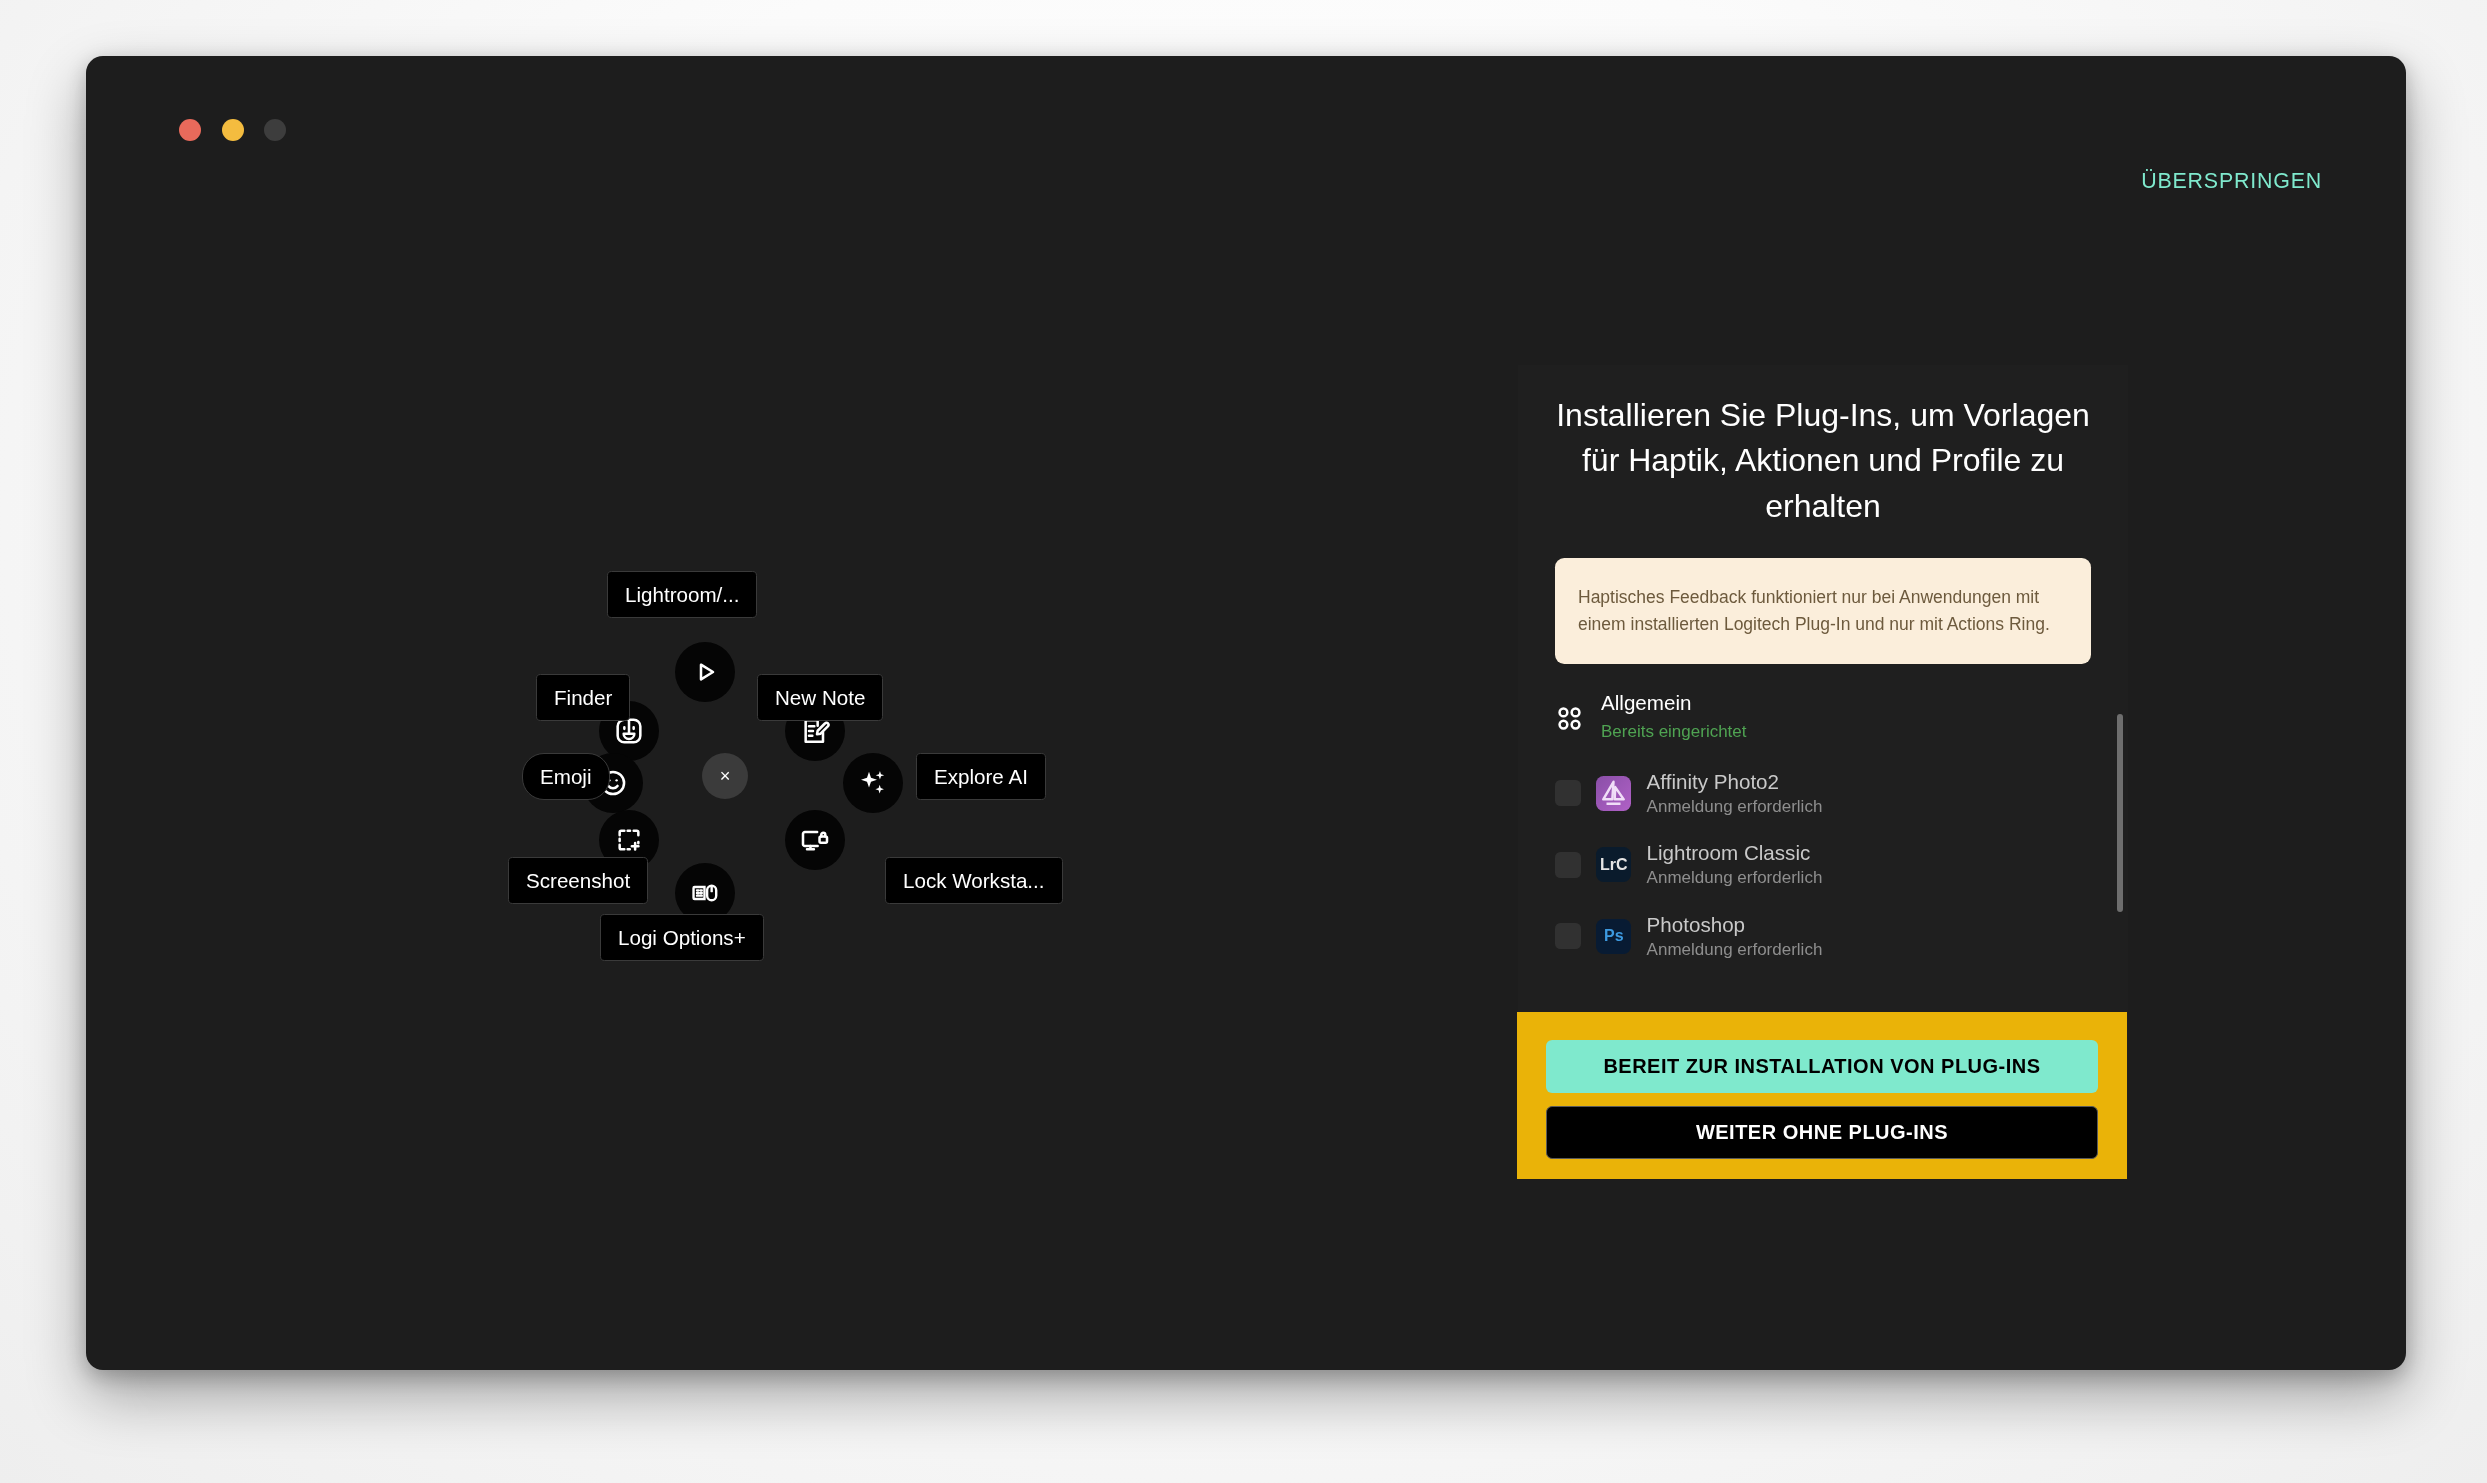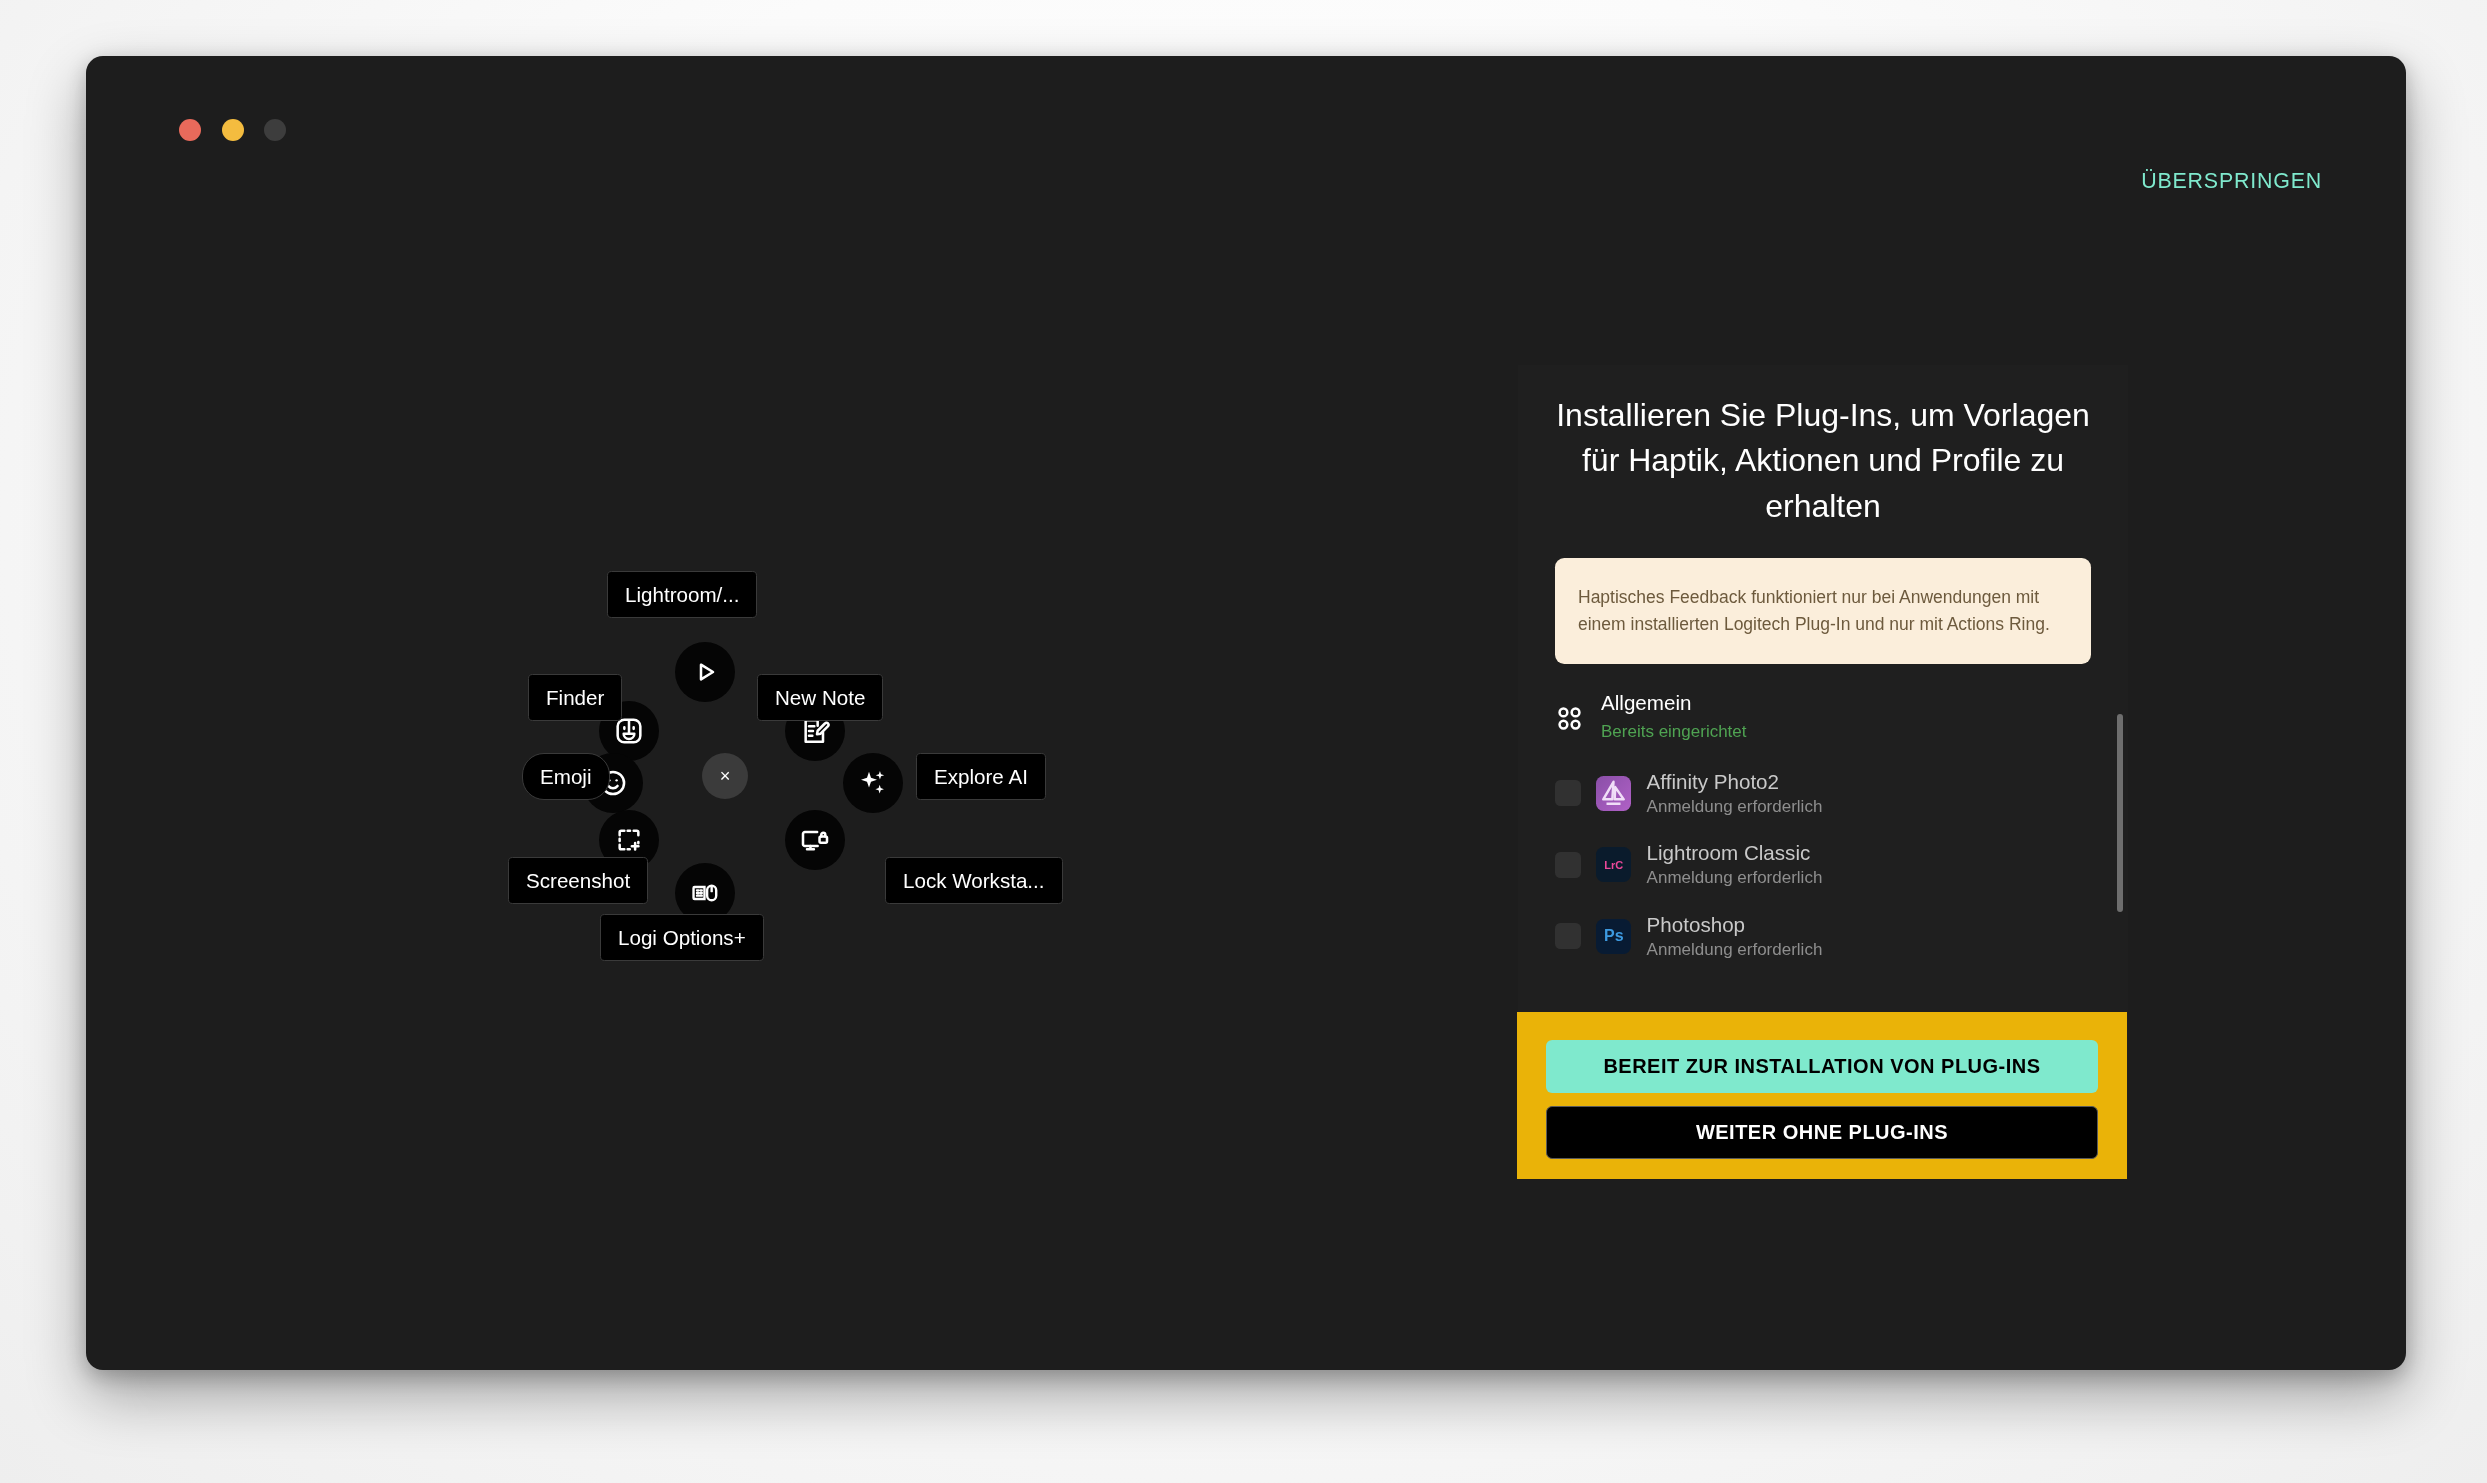--- a/index.html
+++ b/index.html
@@ -133,21 +133,21 @@
   }
   .app-icon {
     width: 35px; height: 35px;
     border-radius: 7.6px;
     flex: none;
     display: flex; align-items: center; justify-content: center;
     font-size: 17px; font-weight: bold;
     overflow: hidden;
   }
   .app-icon.affinity { background: linear-gradient(135deg,#8a4fa8,#b061c6); }
-  .app-icon.lrc { background: #0a1b2c; color: #ec4899; font-size: 11px; }
+  .app-icon.lrc { background: #0a1b2c; color: #e5e5e5; font-size: 16px; }
   .app-icon.ps { background: #081b33; color: #3d9ae0; font-size: 16px; }
   .row-text { display: flex; flex-direction: column; gap: 3.1px; }
   .row-name { color: #c9c9c9; font-size: 20.6px; }
   .row-sub { color: #8e8e8e; font-size: 17px; }
 
   #list-scrollbar {
     position: absolute;
     right: 4.6px; top: 24.4px;
     width: 6.9px; height: 198px;
     background: #6e6e6e;
@@ -207,21 +207,21 @@
       </svg>
     </div>
     <div class="ring-label" style="left:187px; top:103px;">Lightroom/...</div>
 
     <div class="ring-icon" style="left:179px; top:233px;">
       <svg viewBox="0 0 24 24" fill="none" stroke="#fff" stroke-width="1.9" stroke-linecap="round" stroke-linejoin="round">
         <rect x="3.5" y="3.5" width="17" height="17" rx="5"></rect>
         <path d="M8.5 9.2v1.2M15.5 9.2v1.2M12 4.5v9.5M8 14h8a4 4 0 0 1-8 0z"></path>
       </svg>
     </div>
-    <div class="ring-label" style="left:108px; top:206px;text-align:center;">Finder</div>
+    <div class="ring-label" style="left:116px; top:206px;text-align:center;">Finder</div>
 
     <div class="ring-icon" style="left:365px; top:233px;">
       <svg viewBox="0 0 24 24" fill="none" stroke="#fff" stroke-width="1.9" stroke-linecap="round" stroke-linejoin="round">
         <path d="M5 4h9v4M5 4v16h13v-7"></path>
         <path d="M7.5 8.5h4M7.5 12h3M7.5 15.5h2.5"></path>
         <path d="M19.6 6.2 14 11.8l-.5 2.7 2.7-.5 5.6-5.6a1.4 1.4 0 0 0 0-2l-.2-.2a1.4 1.4 0 0 0-2 0z"></path>
       </svg>
     </div>
     <div class="ring-label" style="left:337px; top:206px;">New Note</div>
 

